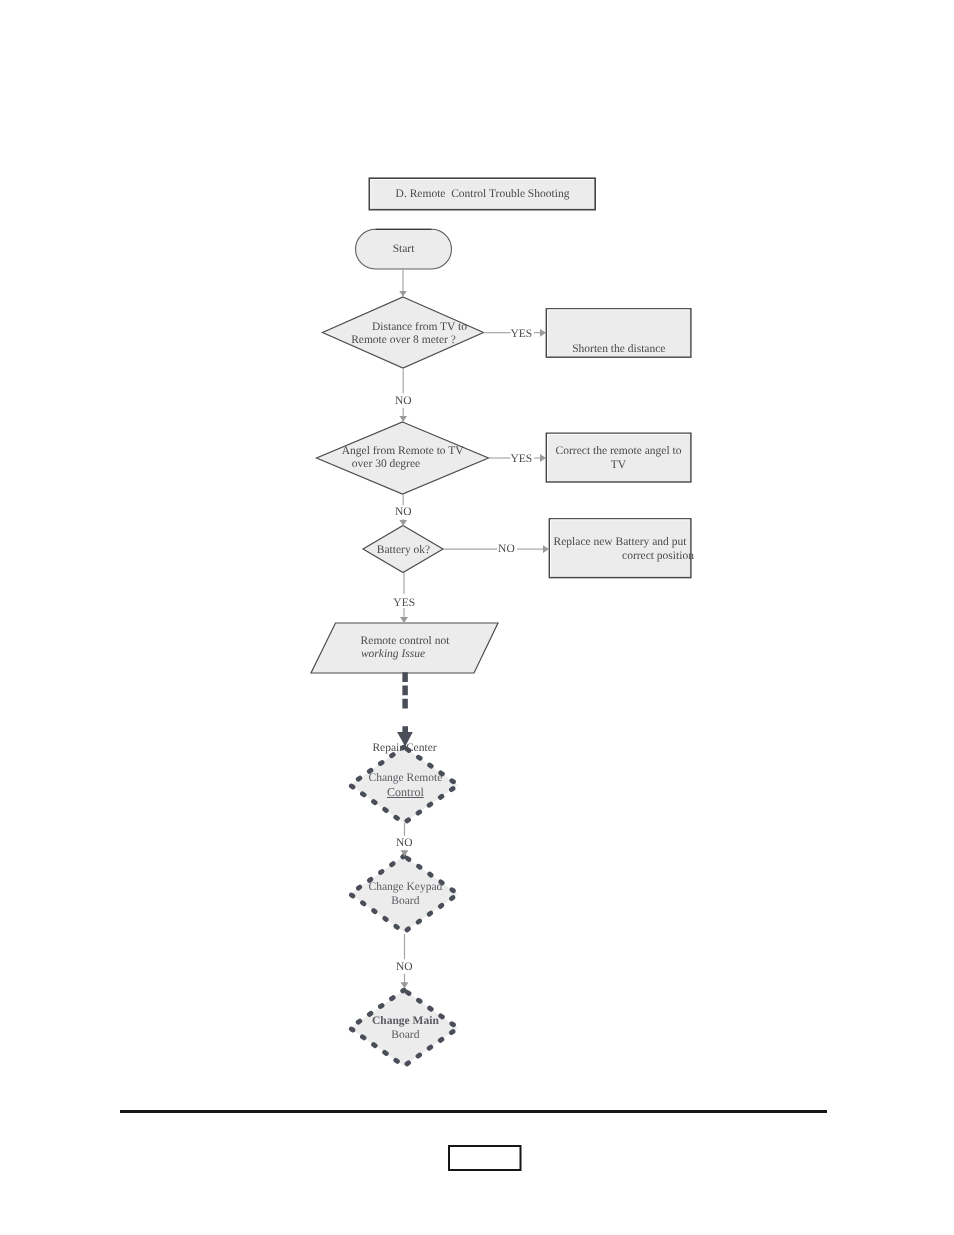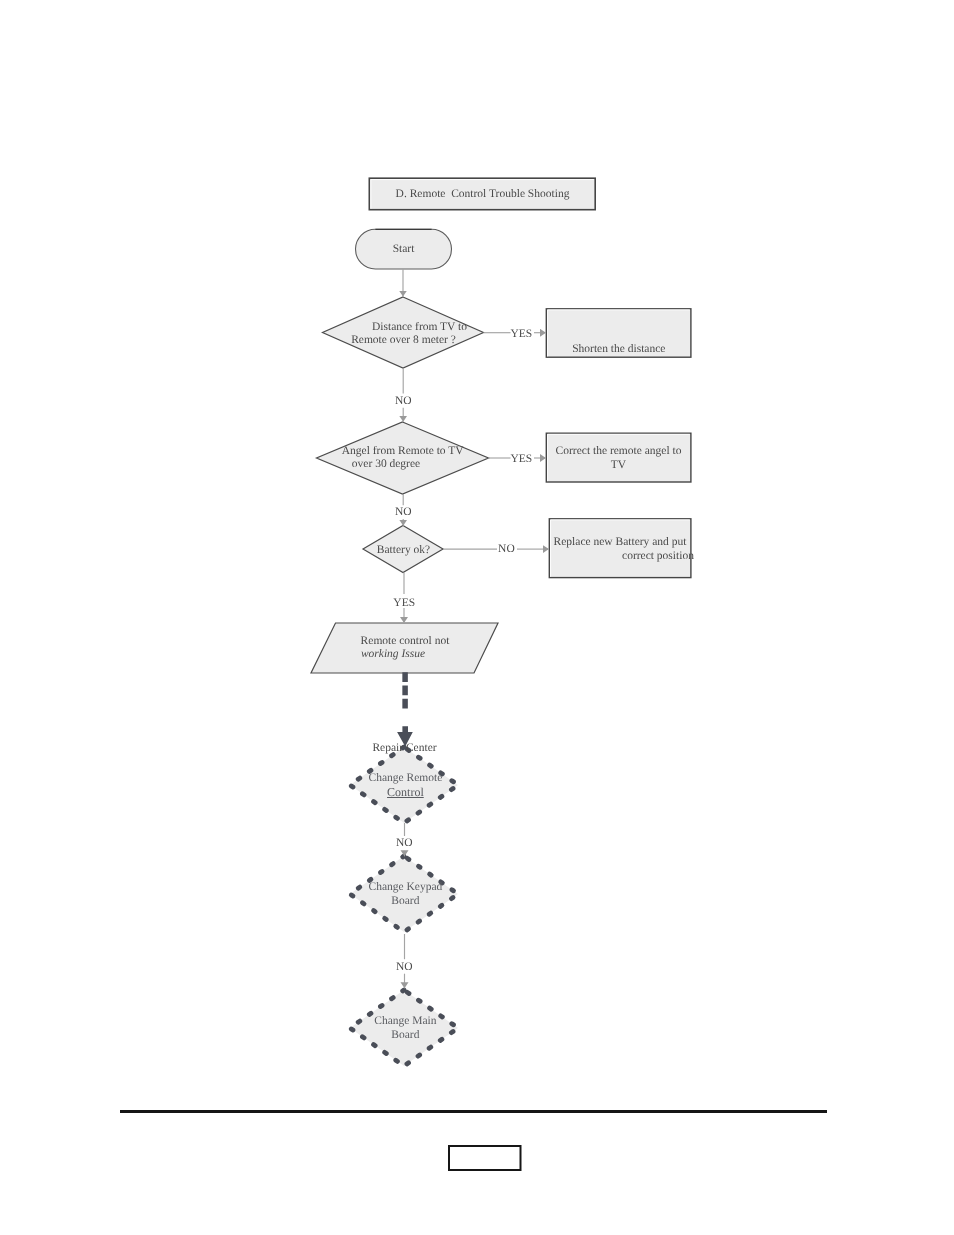--- a/index.html
+++ b/index.html
@@ -91,21 +91,21 @@
 <div class="txt" style="left:618.5px;top:458.9px;font-size:11.5px;">TV</div>
 <div class="txt" style="left:403.5px;top:543.6px;font-size:11.5px;">Battery ok?</div>
 <div class="txt" style="left:620px;top:535.7px;font-size:11.5px;">Replace new Battery and put</div>
 <div class="txt" style="left:620px;top:549.5px;font-size:11.5px;margin-left:38px;">correct position</div>
 <div class="txt" style="left:405px;top:634.6px;font-size:11.5px;text-align:right;">Remote control not</div>
 <div class="txt" style="left:393px;top:648.4px;font-size:11.5px;font-style:italic;">working Issue</div>
 <div class="txt" style="left:405.4px;top:772.4px;font-size:11.5px;color:#5a5c61;">Change Remote</div>
 <div class="txt" style="left:405.4px;top:786.1px;font-size:12px;color:#5a5c61;text-decoration:underline;">Control</div>
 <div class="txt" style="left:405.4px;top:881.4px;font-size:11.5px;color:#5a5c61;font-family:Liberation Serif, serif;">Change Keypad</div>
 <div class="txt" style="left:405.4px;top:895.1px;font-size:11.5px;color:#5a5c61;">Board</div>
-<div class="txt" style="left:405.4px;top:1015.4px;font-size:11.5px;color:#5a5c61;">Change Main</div>
+<div class="txt" style="left:405.4px;top:1015.4px;font-size:11.5px;color:#5a5c61;font-weight:bold;">Change Main</div>
 <div class="txt" style="left:405.4px;top:1029.1px;font-size:11.5px;color:#5a5c61;">Board</div>
 
 <div class="txt" style="left:521.3px;top:327.5px;font-size:11.5px;">YES</div>
 <div class="txt" style="left:403.2px;top:394.6px;font-size:11.5px;">NO</div>
 <div class="txt" style="left:521.3px;top:452.7px;font-size:11.5px;">YES</div>
 <div class="txt" style="left:403.3px;top:505.8px;font-size:11.5px;">NO</div>
 <div class="txt" style="left:506.4px;top:543.0px;font-size:11.5px;">NO</div>
 <div class="txt" style="left:404.2px;top:596.9px;font-size:11.5px;">YES</div>
 <div class="txt" style="left:404.5px;top:711.6px;font-size:11.5px;margin-top:30px;">Repair Center</div>
 <div class="txt" style="left:404.2px;top:837.0px;font-size:11.5px;">NO</div>

